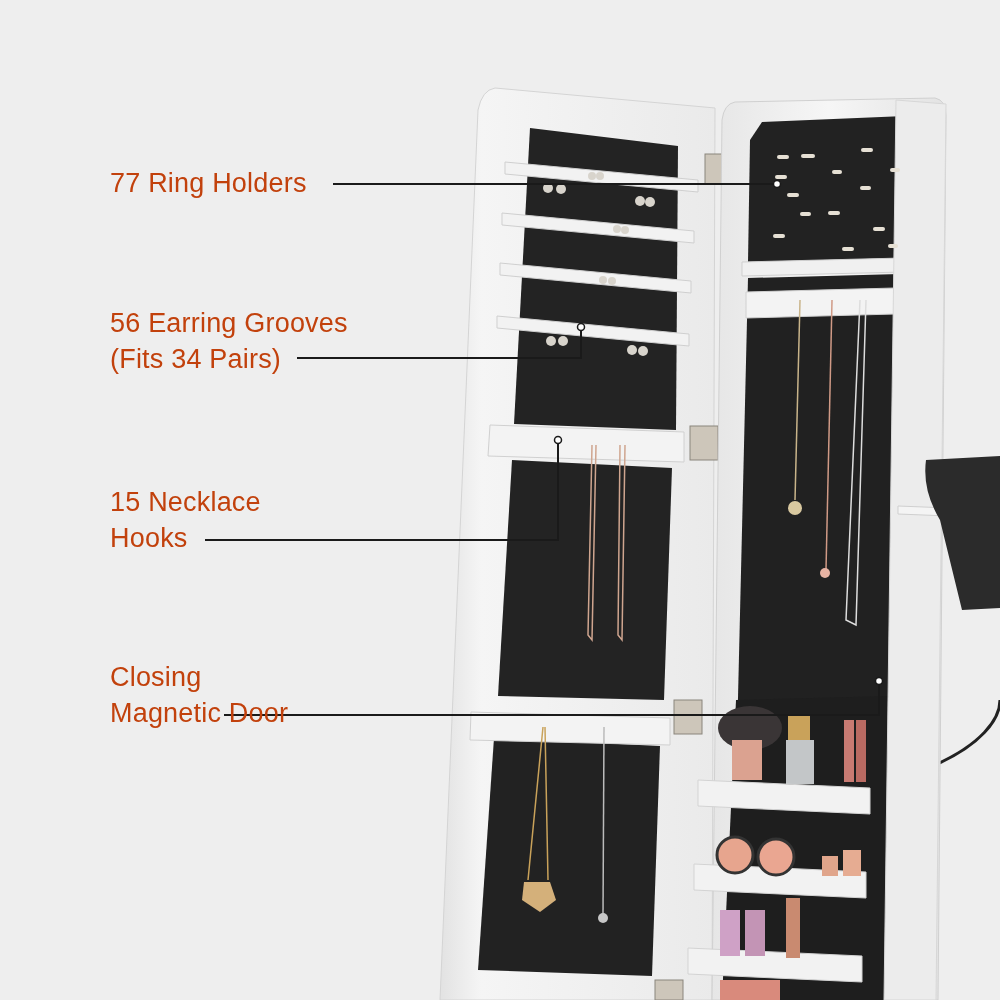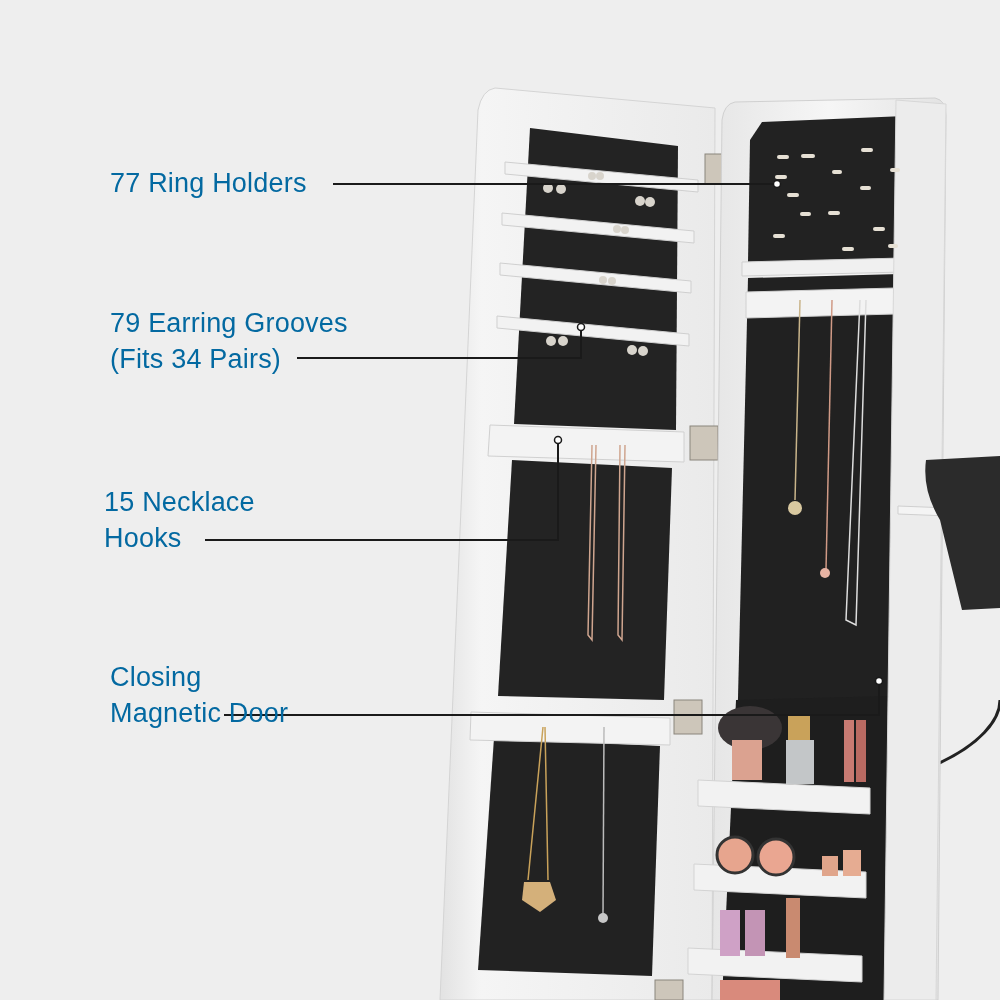--- a/index.html
+++ b/index.html
@@ -1,17 +1,17 @@
 <!DOCTYPE html>
 <html><head>
 <meta charset="utf-8">
 <style>
   html,body{margin:0;padding:0;}
   body{width:1000px;height:1000px;background:#eeeeee;position:relative;overflow:hidden;font-family:"Liberation Sans","DejaVu Sans",sans-serif;}
-  .label{position:absolute;color:#0369a1;font-size:27px;line-height:36px;letter-spacing:0.2px;font-weight:400;}
+  .label{position:absolute;color:#c2410c;font-size:27px;line-height:36px;letter-spacing:0.2px;font-weight:400;}
   .label .line{display:block;white-space:nowrap;}
   svg.scene{position:absolute;left:0;top:0;}
 </style>
 </head>
 <body>
 
 <svg class="scene" width="1000" height="1000" viewBox="0 0 1000 1000">
   <defs>
     <linearGradient id="doorGrad" x1="0" x2="1" y1="0" y2="0">
       <stop offset="0" stop-color="#e2e2e2"></stop>
@@ -157,23 +157,23 @@
     <circle cx="581" cy="327" r="3.5"></circle>
     <circle cx="558" cy="440" r="3.5"></circle>
     <circle cx="879" cy="681" r="3.5"></circle>
   </g>
 </svg>
 
 <div class="label" style="left:110px;top:165px;">
   <span class="line">77 Ring Holders</span>
 </div>
 <div class="label" style="left:110px;top:305px;">
-  <span class="line">79 Earring Grooves</span>
+  <span class="line">56 Earring Grooves</span>
   <span class="line">(Fits 34 Pairs)</span>
 </div>
-<div class="label" style="left:104px;top:484px;">
+<div class="label" style="left:110px;top:484px;">
   <span class="line">15 Necklace</span>
   <span class="line">Hooks</span>
 </div>
 <div class="label" style="left:110px;top:659px;">
   <span class="line">Closing</span>
   <span class="line">Magnetic Door</span>
 </div>
 
 </body></html>

